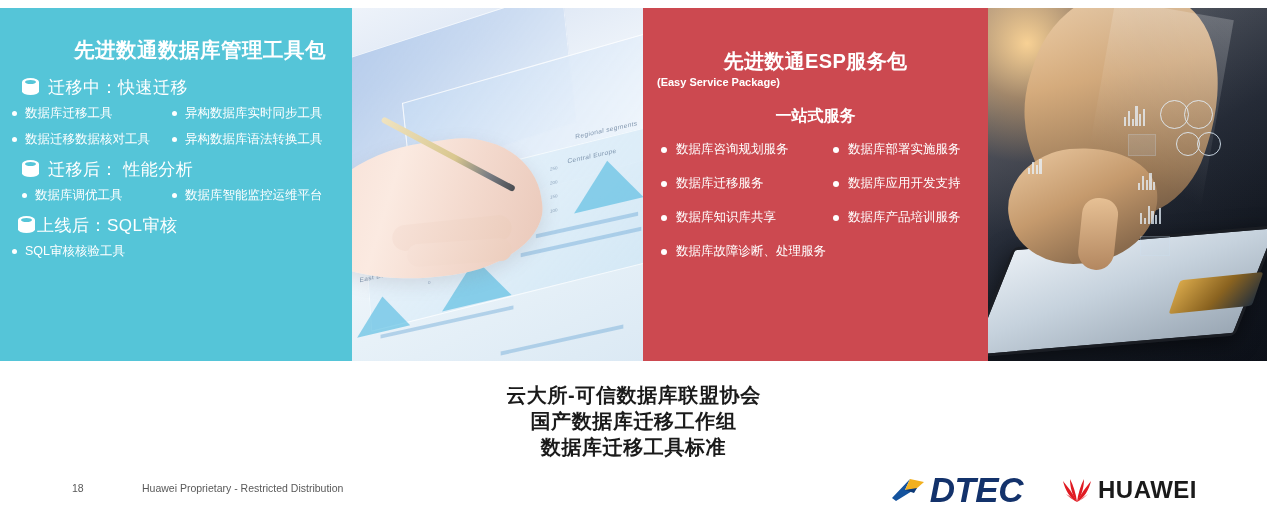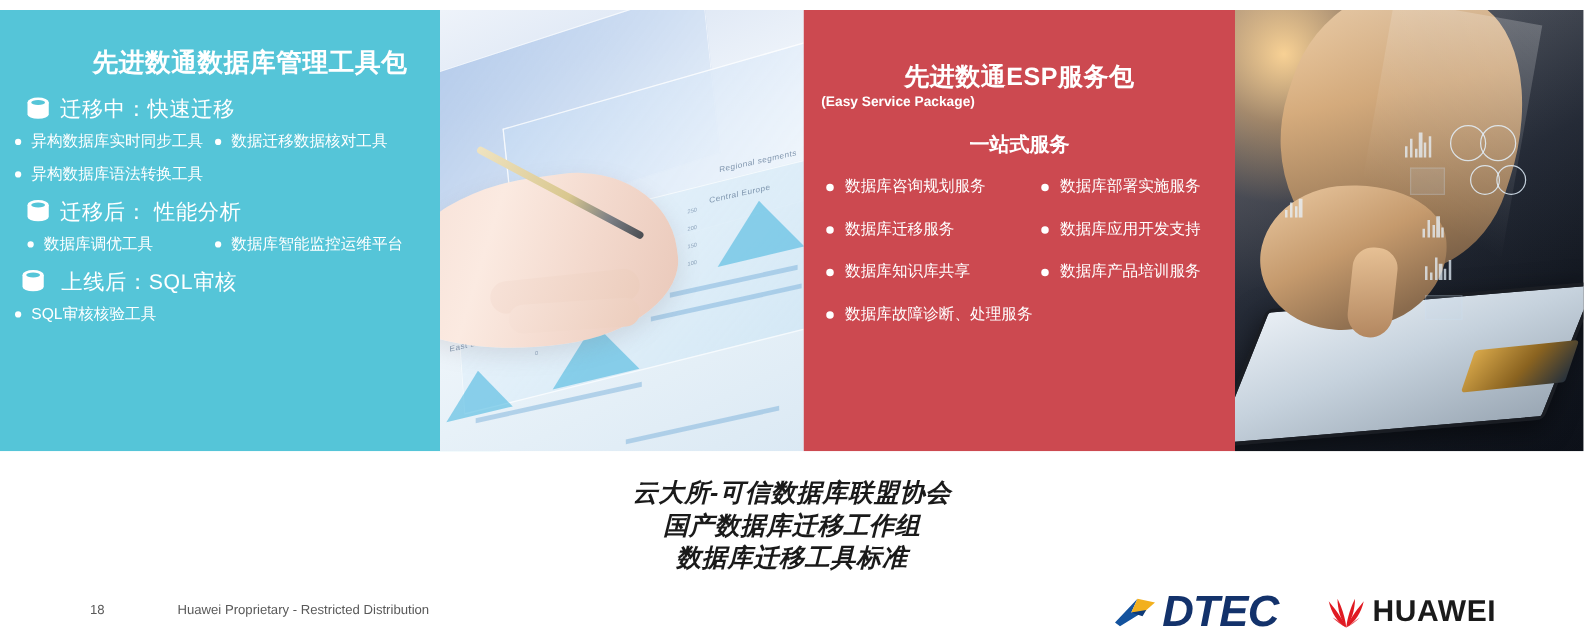--- a/index.html
+++ b/index.html
@@ -52,21 +52,21 @@
     margin: 8px 0 12px 0;
     white-space: nowrap;
   }
   .section-head {
     display: flex;
     align-items: center;
     color: #ffffff;
     font-size: 17px;
     margin: 0 0 4px 10px;
   }
-  .section-head.tight { margin-left: 6px; gap: 12px; }
+  .section-head.tight { margin-left: 6px; }
   .section-head .sec-label {
     margin-left: 9px;
     letter-spacing: 0.5px;
   }
   .section-head.tight .sec-label { margin-left: 2px; }
 
   
   .db-icon {
     position: relative;
     width: 17px;
@@ -346,21 +346,20 @@
     transform: rotate(10deg);
   }
 
   
   .caption {
     position: absolute;
     left: 0;
     top: 382px;
     width: 1267px;
     text-align: center;
-    font-style: italic;
   }
   .caption div {
     color: #1a1a1a;
     font-size: 20px;
     font-weight: bold;
     line-height: 26px;
     letter-spacing: 0.6px;
   }
 
   
@@ -437,20 +436,24 @@
 
       <div class="section-head">
         <span class="db-icon">
           <span class="body"></span>
             <span class="top"></span>
             <span class="slot"></span>
         </span>
         <span class="sec-label">迁移中：快速迁移</span>
       </div>
       <div class="bullet-grid">
+        <div class="bullet">
+            <span class="dot"></span>
+            <span>数据库迁移工具</span>
+          </div>
         <div class="bullet">
             <span class="dot"></span>
             <span>异构数据库实时同步工具</span>
           </div>
         <div class="bullet">
             <span class="dot"></span>
             <span>数据迁移数据核对工具</span>
           </div>
         <div class="bullet">
             <span class="dot"></span>

